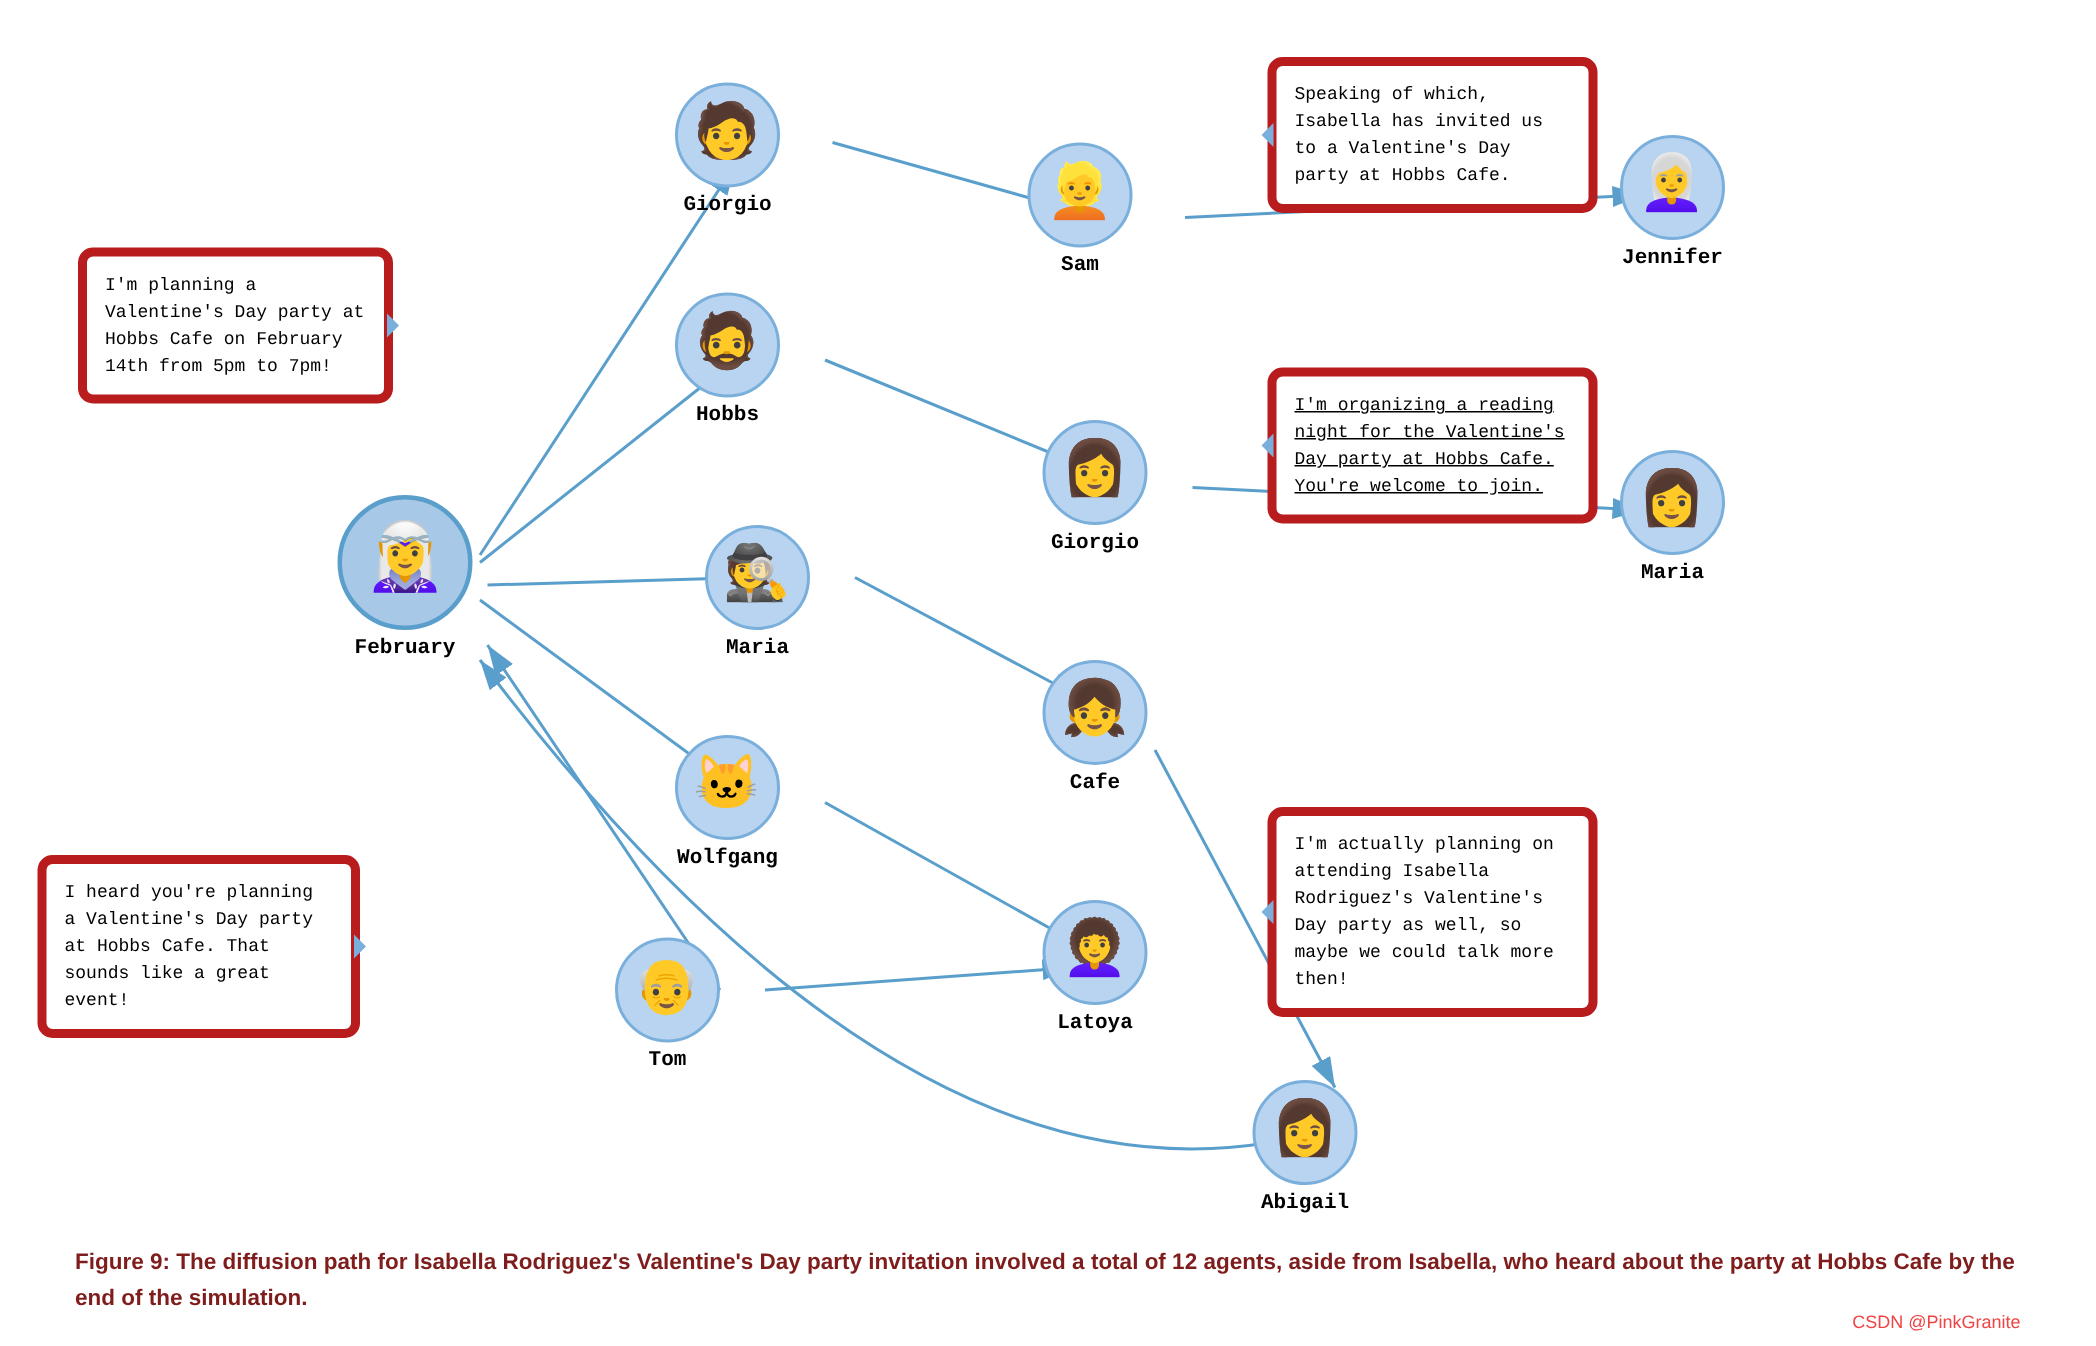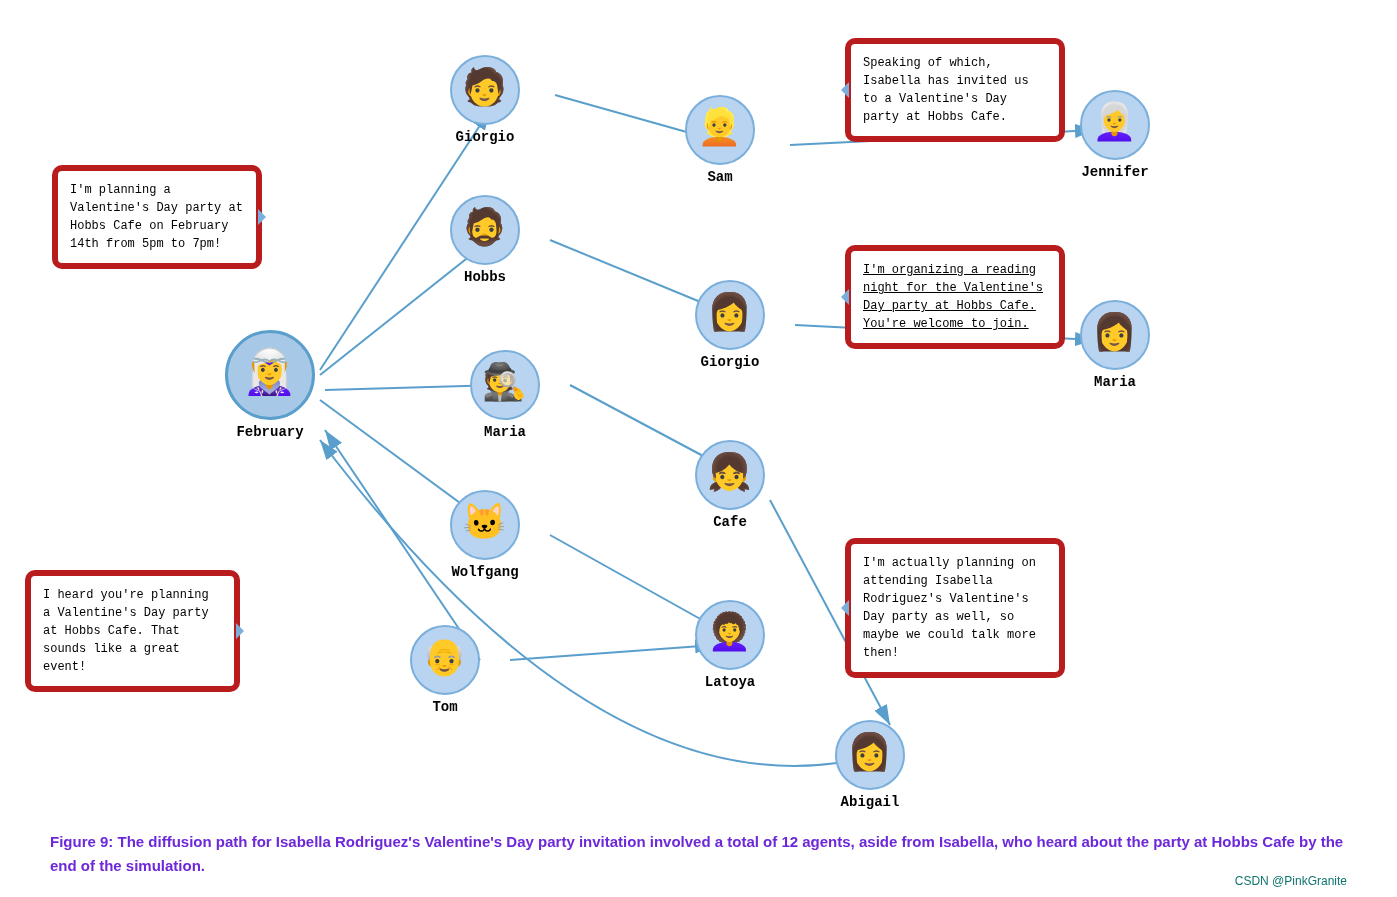--- a/index.html
+++ b/index.html
@@ -83,28 +83,28 @@
       left: -18px;
       top: 50%;
       transform: translateY(-50%);
     }
     .caption {
       padding: 20px 50px;
       font-family: Arial, sans-serif;
       font-size: 15px;
       font-weight: bold;
       line-height: 1.6;
-      color: #6d28d9;
+      color: #7f1d1d;
     }
     .watermark {
       position: absolute;
       bottom: 10px;
       right: 50px;
       font-size: 12px;
-      color: #0f766e;
+      color: #ef4444;
       font-family: Arial, sans-serif;
     }
 
     
     .pixel-char {
       font-size: 36px;
       line-height: 1;
     }
     .pixel-char.main {
       font-size: 44px;

